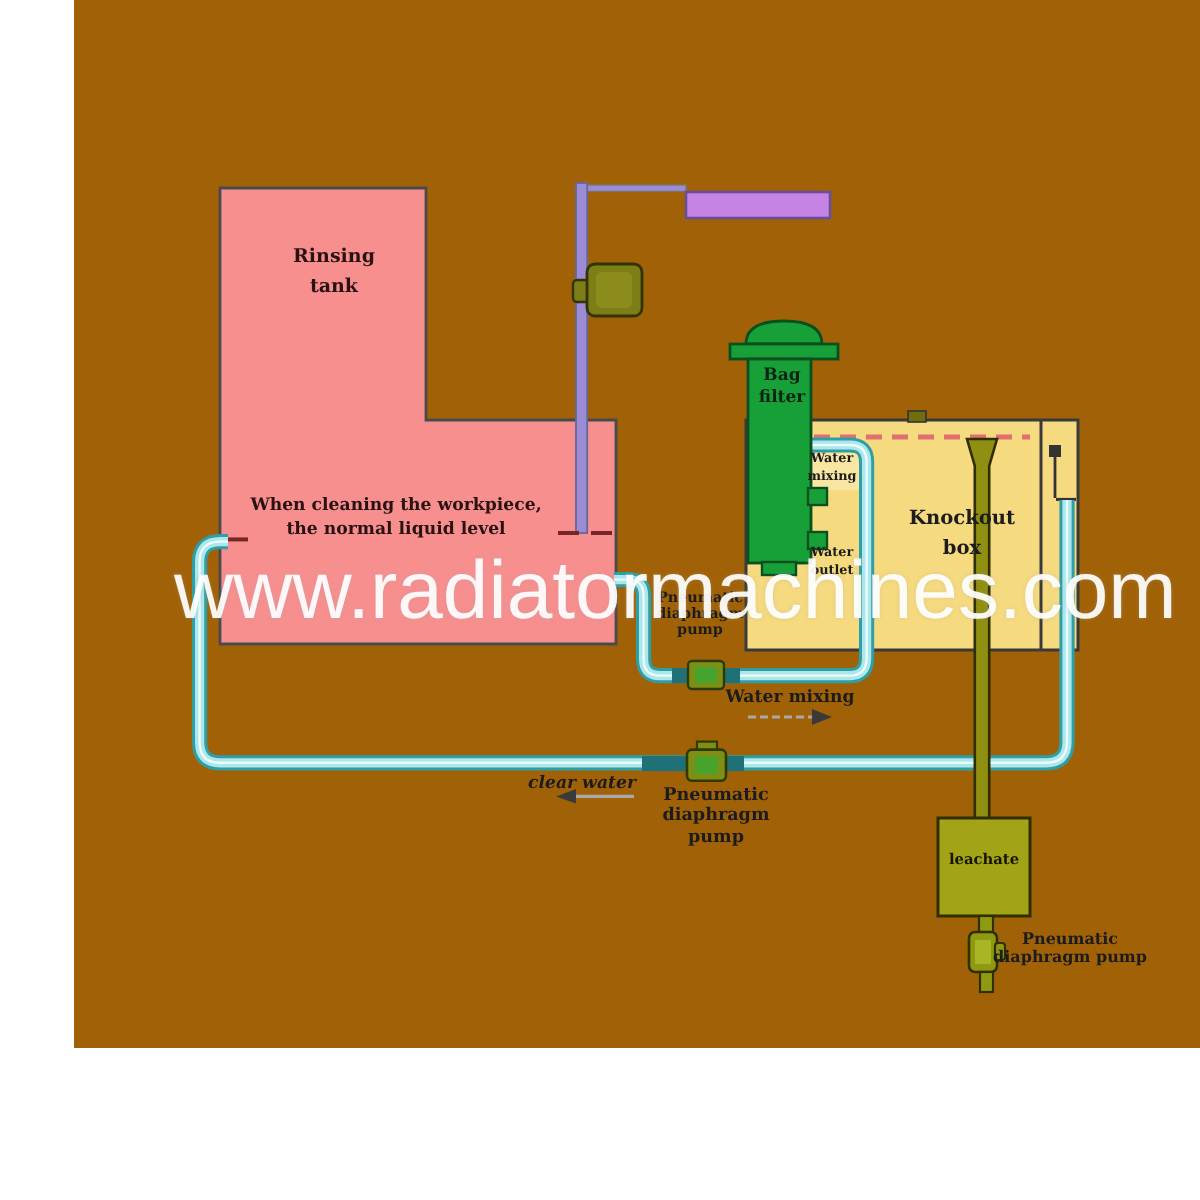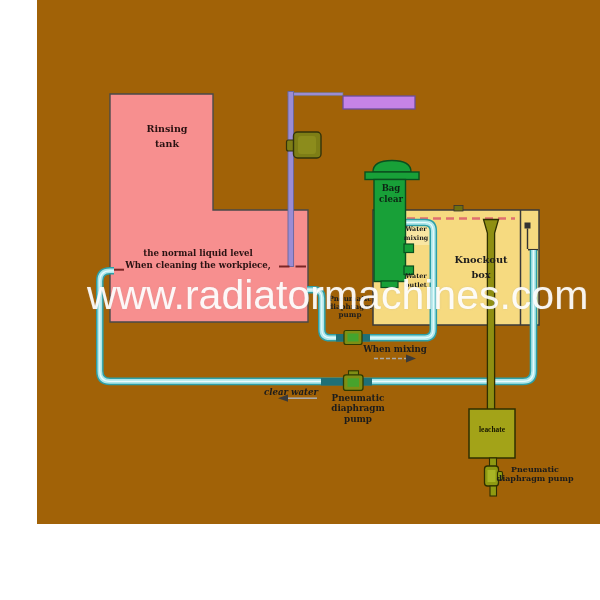--- a/index.html
+++ b/index.html
@@ -104,28 +104,28 @@
       <line x1="251" y1="398.2" x2="280" y2="398.2" stroke="#a9a9a9" stroke-width="1.6"></line>
     </g>
   </svg>
 
   <div class="lbl tank-text" style="left:130px;top:122px;font-size:9.5px;line-height:1.55;">
     <div>Rinsing</div>
     <div>tank</div>
   </div>
 
   <div class="lbl tank-text" style="left:161px;top:247px;font-size:8.6px;line-height:1.4;">
+    <div>When cleaning the workpiece,</div>
     <div>the normal liquid level</div>
-    <div>When cleaning the workpiece,</div>
   </div>
 
 
   <div class="lbl" style="left:354px;top:183px;font-size:8.5px;line-height:1.25;color:#0d2414;">
     <div>Bag</div>
-    <div>clear</div>
+    <div>filter</div>
   </div>
 
   <div class="lbl" style="left:379px;top:225px;font-size:6.4px;line-height:1.35;">
     <div>Water</div>
     <div>mixing</div>
   </div>
 
   <div class="lbl" style="left:379px;top:272px;font-size:6.4px;line-height:1.35;">
     <div>Water</div>
     <div>outlet</div>
@@ -136,34 +136,34 @@
     <div>box</div>
   </div>
 
   <div class="lbl" style="left:313px;top:294.5px;font-size:7.2px;line-height:1.15;">
     <div>Pneumatic</div>
     <div>diaphragm</div>
     <div>pump</div>
   </div>
 
   <div class="lbl" style="left:358px;top:344px;font-size:8.6px;">
-    <span>When mixing</span>
+    <span>Water mixing</span>
   </div>
 
   <div class="lbl" style="left:254px;top:386.5px;font-size:8.6px;font-style:italic;">
     <span>clear water</span>
   </div>
 
   <div class="lbl" style="left:321px;top:392.5px;font-size:8.8px;line-height:1.22;">
     <div>Pneumatic</div>
     <div>diaphragm</div>
     <div>pump</div>
   </div>
 
-  <div class="lbl" style="left:455px;top:424.5px;font-size:7.4px;color:#161600;font-family:Liberation Serif, serif;">
+  <div class="lbl" style="left:455px;top:424.5px;font-size:7.4px;color:#161600;">
     <span>leachate</span>
   </div>
 
   <div class="lbl" style="left:498px;top:464.5px;font-size:8px;line-height:1.18;">
     <div>Pneumatic</div>
     <div>diaphragm pump</div>
   </div>
 
   <div class="watermark">
     <span>www.radiatormachines.com</span>

